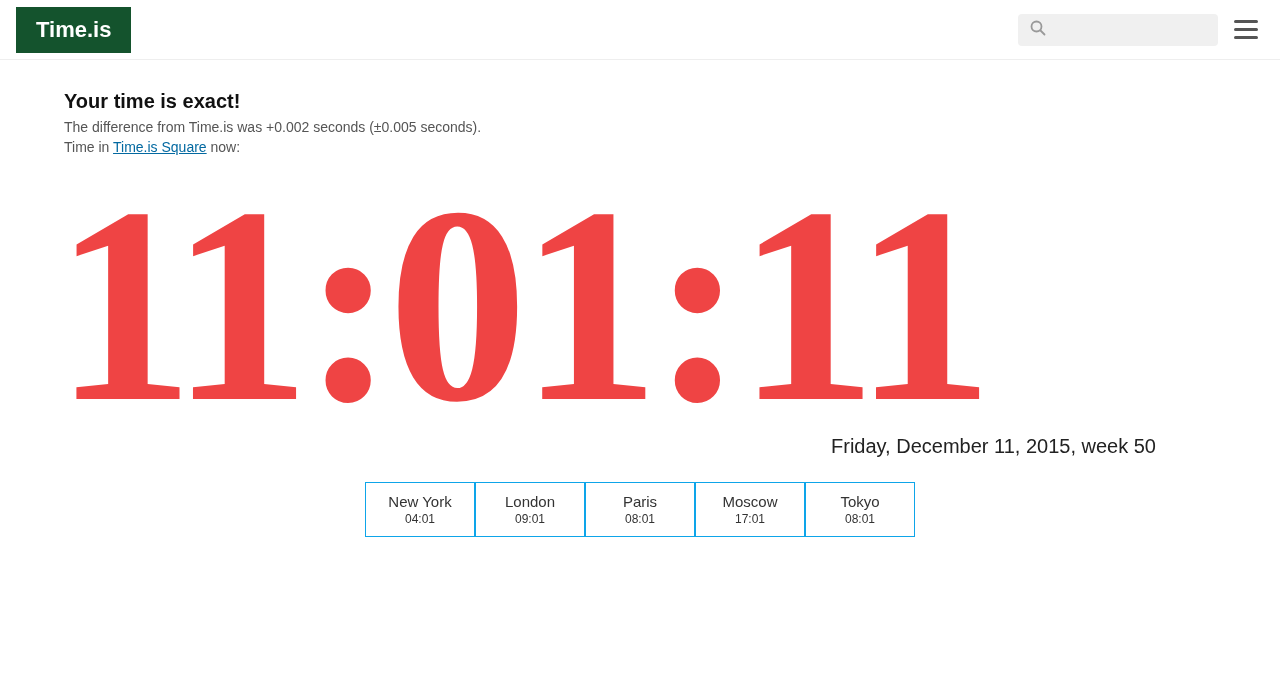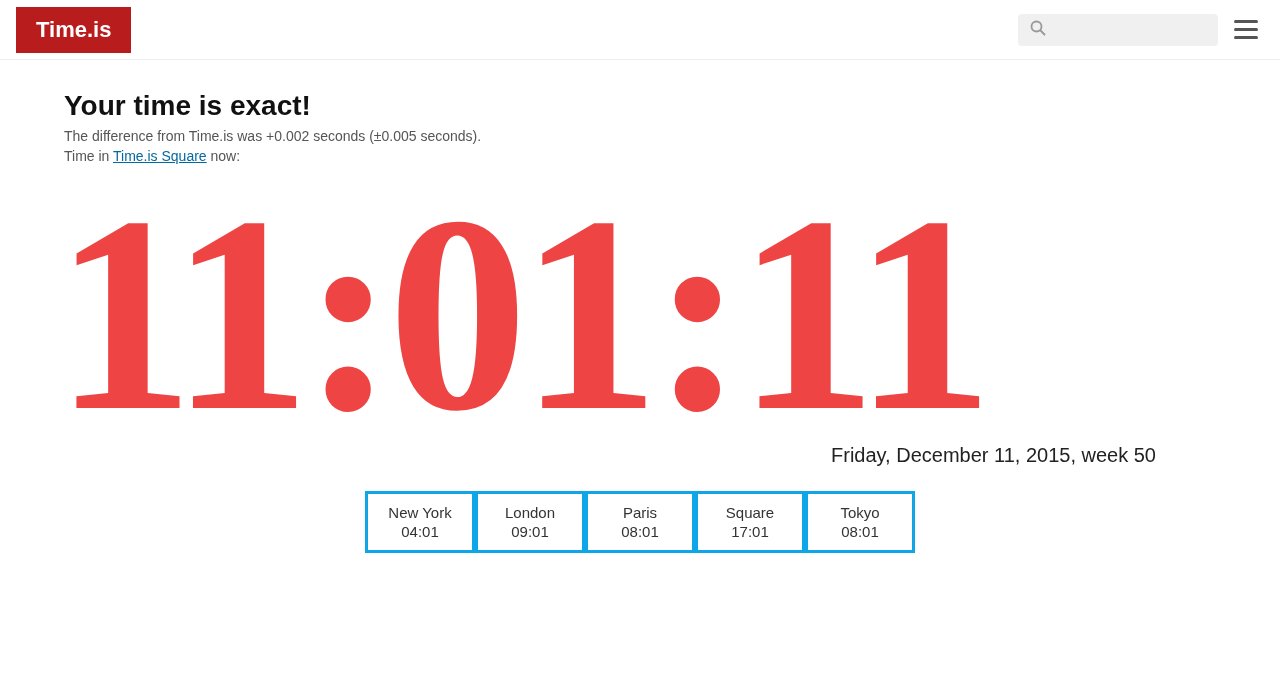--- a/index.html
+++ b/index.html
@@ -20,21 +20,21 @@
     .header {
       display: flex;
       align-items: center;
       justify-content: space-between;
       padding: 0 16px;
       height: 60px;
       border-bottom: 1px solid #eee;
     }
 
     .logo {
-      background-color: #b91c1c;
+      background-color: #14532d;
       color: #fff;
       font-family: Arial, sans-serif;
       font-weight: bold;
       font-size: 22px;
       padding: 10px 20px;
       text-decoration: none;
       display: inline-block;
     }
 
     .header-right {
@@ -85,21 +85,21 @@
       border-radius: 2px;
     }
 
     
     .main-content {
       padding: 30px 64px 30px 64px;
     }
 
     .accuracy-heading {
       font-family: Arial, sans-serif;
-      font-size: 28px;
+      font-size: 20px;
       font-weight: bold;
       color: #111;
       margin-bottom: 6px;
     }
 
     .accuracy-detail {
       font-family: Arial, sans-serif;
       font-size: 14px;
       color: #555;
       margin-bottom: 4px;
@@ -135,37 +135,37 @@
 
     
     .world-cities {
       display: flex;
       justify-content: center;
       gap: 0;
       margin-top: 10px;
     }
 
     .city-card {
-      border: 3px solid #0ea5e9;
+      border: 1px solid #0ea5e9;
       padding: 10px 20px;
       text-align: center;
       min-width: 110px;
       font-family: Arial, sans-serif;
       cursor: pointer;
     }
 
     .city-name {
       font-size: 15px;
       color: #333;
       font-weight: normal;
       display: block;
     }
 
     .city-time {
-      font-size: 15px;
+      font-size: 12px;
       color: #333;
       display: block;
       margin-top: 2px;
     }
   </style>
 </head>
 <body>
 
 <div class="header">
   <a class="logo">Time.is</a>
@@ -208,21 +208,21 @@
       </div>
       <div class="city-card">
         <span class="city-name">London</span>
         <span class="city-time">09:01</span>
       </div>
       <div class="city-card">
         <span class="city-name">Paris</span>
         <span class="city-time">08:01</span>
       </div>
       <div class="city-card">
-        <span class="city-name">Square</span>
+        <span class="city-name">Moscow</span>
         <span class="city-time">17:01</span>
       </div>
       <div class="city-card">
         <span class="city-name">Tokyo</span>
         <span class="city-time">08:01</span>
       </div>
     </div>
 
 </div>
 

